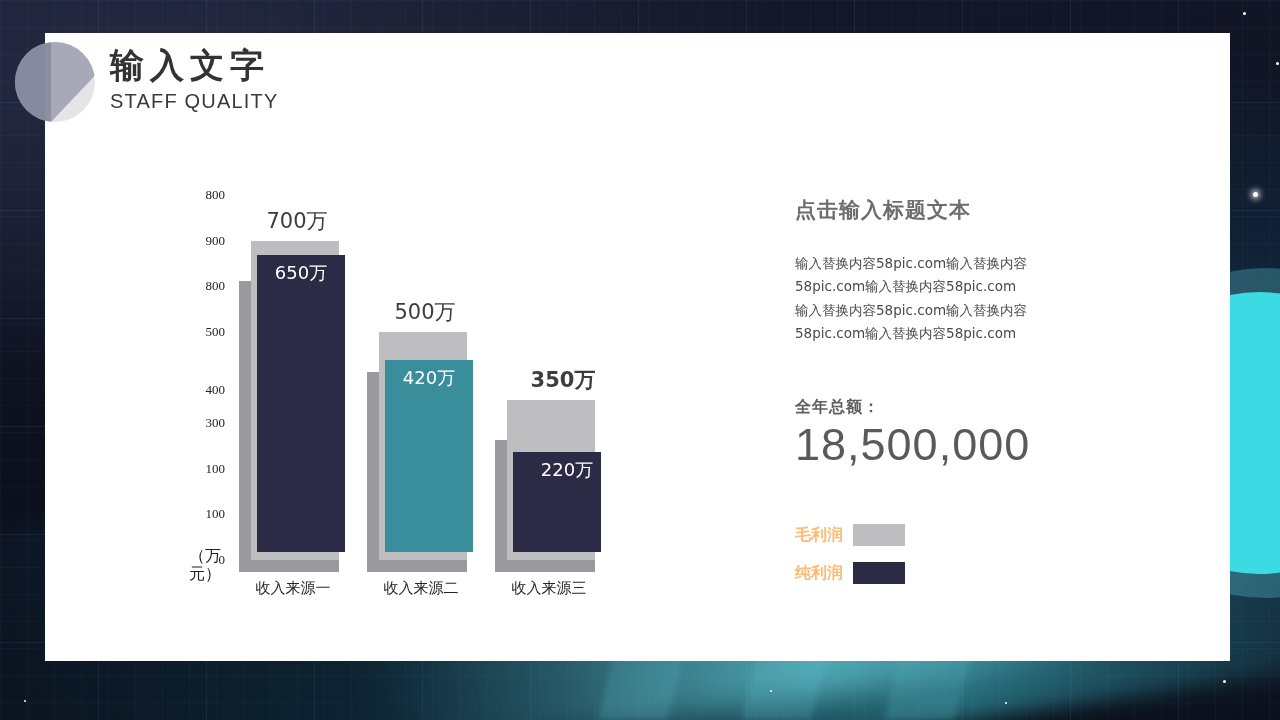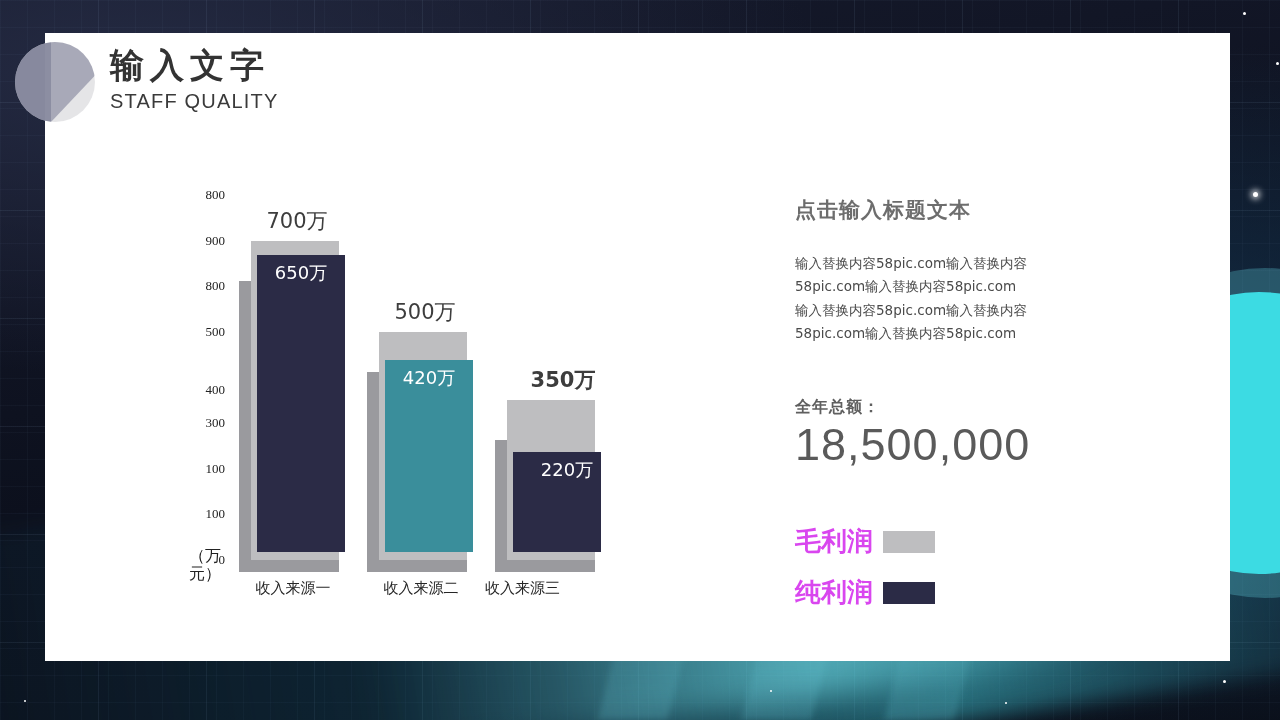--- a/index.html
+++ b/index.html
@@ -94,21 +94,21 @@
     font-family:"DejaVu Sans",sans-serif;}
   .p-body{margin-top:28px;font-size:13.5px;color:#4a4a4a;line-height:1.73;
     font-family:"DejaVu Sans",sans-serif;}
   .p-body div{white-space:nowrap;}
   .t-label{margin-top:52px;font-size:16px;font-weight:bold;color:#5f5f5f;letter-spacing:1px;
     font-family:"DejaVu Sans",sans-serif;}
   .t-value{margin-top:2px;font-size:45px;color:#5a5a5a;letter-spacing:1px;line-height:1.1;}
 
   .legend{position:absolute;left:795px;top:524px;}
   .lg-row{display:flex;align-items:center;margin-bottom:16px;}
-  .lg-txt{font-size:26px;font-weight:bold;color:#d946ef;margin-right:10px;
+  .lg-txt{font-size:16px;font-weight:bold;color:#fdba74;margin-right:10px;
     font-family:"DejaVu Sans",sans-serif;}
   .lg-sw{width:52px;height:22px;}
 </style>
 </head>
 <body>
 
 <div id="slide">
 
   <div class="bg-base"></div>
   <div class="bg-grid"></div>
@@ -172,21 +172,21 @@
           <div class="top-label" style="left: 14px; bottom: 234.125px; width: 100px; text-align: center;">500万</div>
           <div class="in-label" style="left: 24px; bottom: 169.625px; width: 88px; text-align: center;">420万</div>
           <div class="cat-label" style="left: -4px; bottom: -38px; width: 128px; text-align: center;">收入来源二</div>
         </div>
         <div class="grp" style="left: 256px; width: 128px; height: 380px;">
           <div class="shadow-bar" style="left: 6px; bottom: -12px; width: 100px; height: 131.688px;"></div>
           <div class="gross-bar" style="left: 18px; bottom: 0px; width: 88px; height: 159.688px; background: rgb(190, 190, 192);"></div>
           <div class="net-bar" style="left: 24px; bottom: 8px; width: 88px; height: 100.375px; background: rgb(43, 43, 70);"></div>
           <div class="top-label" style="left: 24px; bottom: 165.688px; width: 100px; text-align: center; font-weight: bold;">350万</div>
           <div class="in-label" style="left: 24px; bottom: 78.375px; width: 108px; text-align: center;">220万</div>
-          <div class="cat-label" style="left: -4px; bottom: -38px; width: 128px; text-align: left;">收入来源三</div>
+          <div class="cat-label" style="left: -4px; bottom: -38px; width: 128px; text-align: center;">收入来源三</div>
         </div>
       </div>
   </div>
 
   <div class="panel">
     <div class="p-title">点击输入标题文本</div>
     <div class="p-body" id="pbody">
         <div>输入替换内容58pic.com输入替换内容</div>
         <div>58pic.com输入替换内容58pic.com</div>
         <div>输入替换内容58pic.com输入替换内容</div>

